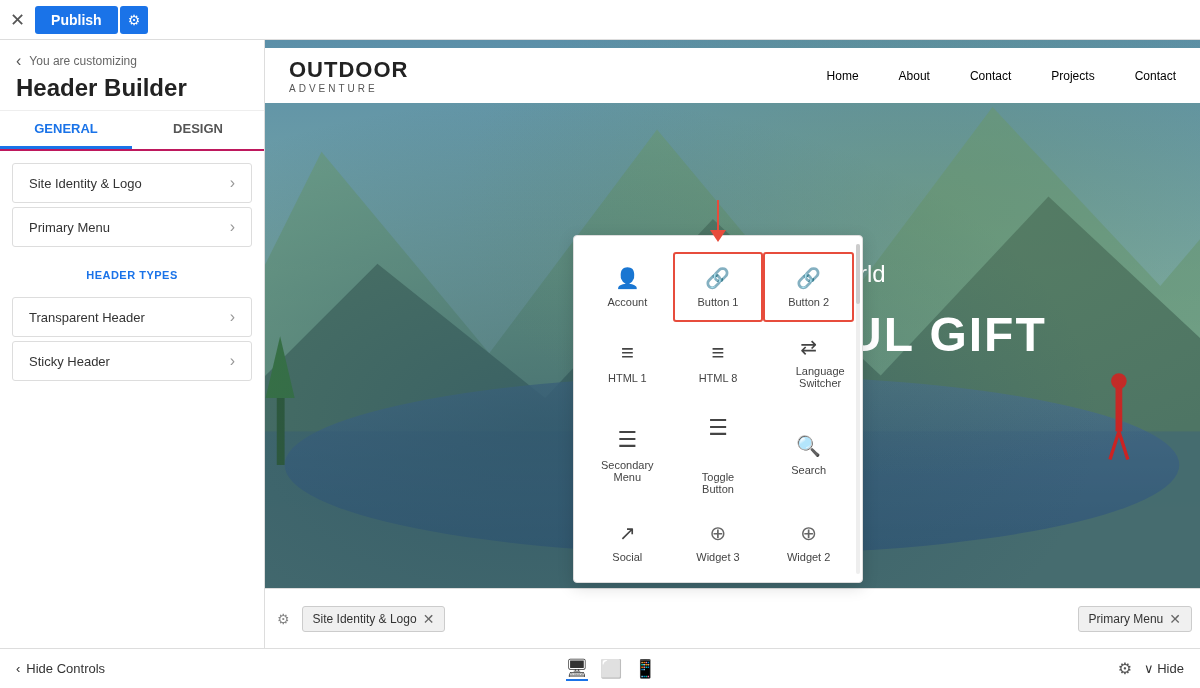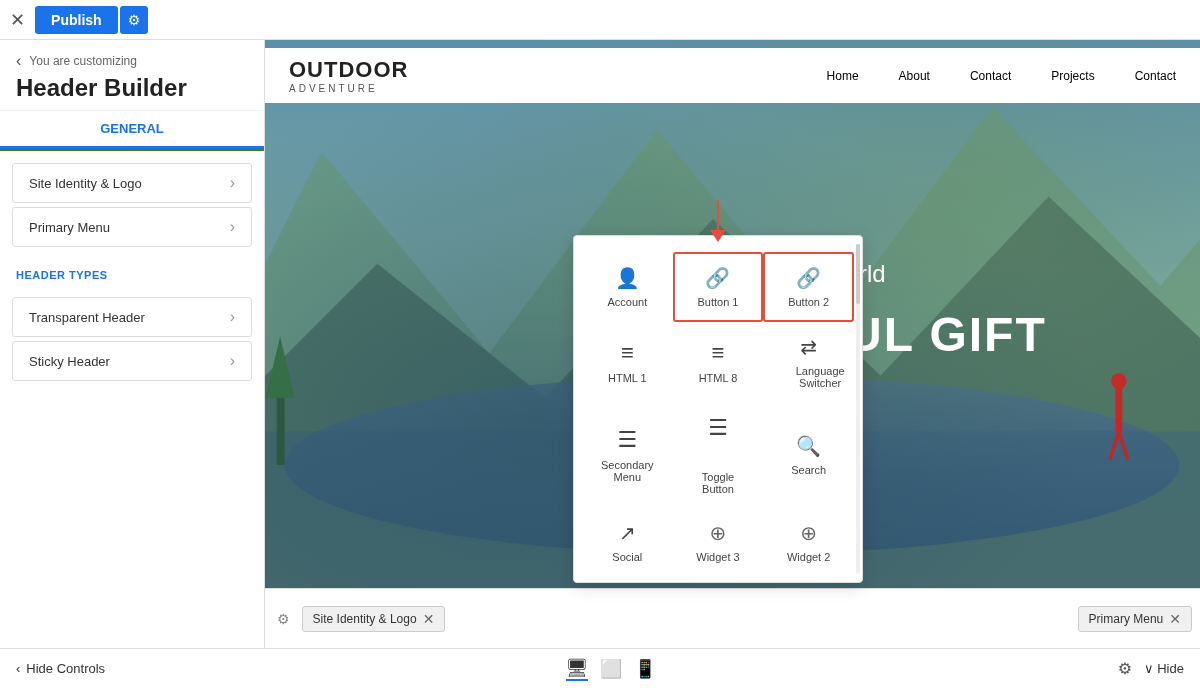--- a/index.html
+++ b/index.html
@@ -50,42 +50,42 @@
     }
     .customizing-label {
       font-size: 12px; color: #666; display: block;
     }
     .builder-title {
       font-size: 24px; font-weight: bold; color: #222;
     }
 
     .sidebar-tabs {
       display: flex;
-      border-bottom: 2px solid #4d7c0f;
+      border-bottom: 2px solid #be185d;
     }
     .sidebar-tab {
       flex: 1; padding: 10px; text-align: center; font-size: 13px; font-weight: bold; cursor: pointer; border-bottom: 3px solid transparent; color: #555;
     }
     .sidebar-tab.active {
       color: #1a73e8; border-bottom: 3px solid #1a73e8;
     }
 
     .sidebar-section {
       padding: 8px 0;
     }
     .sidebar-item {
       display: flex; align-items: center; justify-content: space-between;
       padding: 10px 16px; border: 1px solid #ddd; margin: 4px 12px;
       border-radius: 3px; cursor: pointer; background: #fff;
     }
     .sidebar-item span { font-size: 13px; color: #333; }
     .sidebar-item .chevron { color: #999; font-size: 16px; }
 
     .sidebar-section-title {
-      padding: 10px 16px 4px; font-size: 11px; font-weight: bold; color: #1a73e8; text-transform: uppercase; letter-spacing: 0.5px;
+      padding: 10px 16px 4px; font-size: 11px; font-weight: bold; color: #1a73e8; text-transform: uppercase; letter-spacing: 0.5px; text-align: center;
     }
 
     
     .preview-area {
       flex: 1;
       position: relative;
       overflow: hidden;
     }
 
     
@@ -254,20 +254,21 @@
     <div class="sidebar-header">
       <div style="display:flex;align-items:center;margin-bottom:4px;">
         <button class="back-btn">‹</button>
         <span class="customizing-label">You are customizing</span>
       </div>
       <div class="builder-title">Header Builder</div>
     </div>
 
     <div class="sidebar-tabs">
       <div class="sidebar-tab active">GENERAL</div>
+      <div class="sidebar-tab">DESIGN</div>
     </div>
 
     <div class="sidebar-section">
       <div class="sidebar-item">
         <span>Site Identity &amp; Logo</span>
         <span class="chevron">›</span>
       </div>
       <div class="sidebar-item">
         <span>Primary Menu</span>
         <span class="chevron">›</span>

